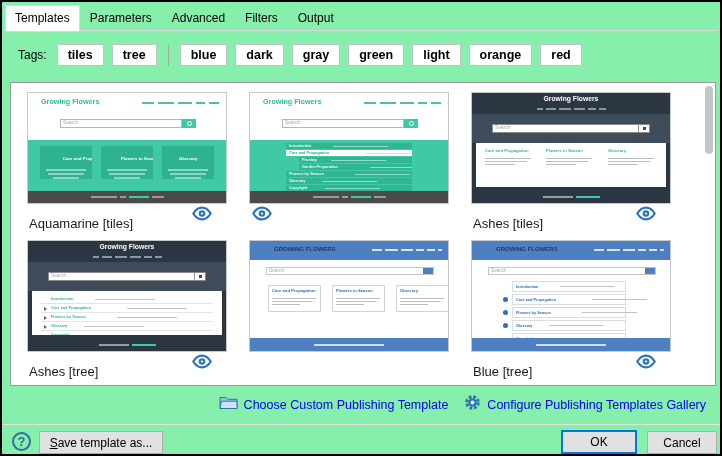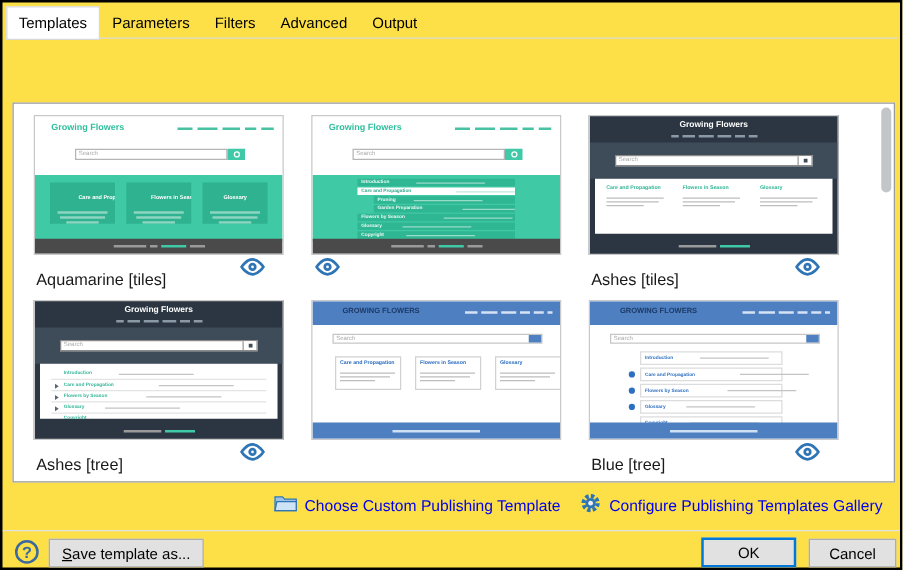--- a/index.html
+++ b/index.html
@@ -1,16 +1,16 @@
 <!DOCTYPE html>
 <html><head>
 <meta charset="utf-8">
 <style>
   html,body{margin:0;padding:0;background:#d8d8d8;font-family:"Liberation Sans",sans-serif;}
-  .dialog{position:relative;width:722px;height:456px;background:#fde047;border:2px solid #000;box-sizing:border-box;overflow:hidden;}
+  .dialog{position:relative;width:722px;height:456px;background:#86efac;border:2px solid #000;box-sizing:border-box;overflow:hidden;}
   
   .tabs{position:absolute;left:3px;top:3px;display:flex;z-index:2;}
   .tab{padding:5px 9px 6px 9px;font-size:12px;color:#000;border:1px solid transparent;border-bottom:none;cursor:default;}
   .tab.active{background:#fff;border:1px solid #d9d9d9;position:relative;z-index:3;}
   .tabline{position:absolute;left:2px;right:2px;top:28px;height:1px;background:#d9d9d9;}
   
   .tagsrow{position:absolute;left:16px;top:42px;display:flex;align-items:center;gap:8px;}
   .tagslabel{font-size:12px;color:#000;margin-right:2px;}
   .tagbtn{background:#fff;border:1px solid #c3c3c3;font-weight:bold;font-size:12.5px;color:#000;padding:3px 10px;font-family:"Liberation Sans",sans-serif;cursor:pointer;}
   .tagsep{width:1px;height:21px;background:#a9a9a9;margin:0 3px;}
@@ -102,25 +102,38 @@
 </style>
 </head>
 <body>
 
 <div class="dialog">
 
   <div class="tabline"></div>
   <div class="tabs">
     <div class="tab active">Templates</div>
     <div class="tab">Parameters</div>
+    <div class="tab">Advanced</div>
     <div class="tab">Filters</div>
-    <div class="tab">Advanced</div>
     <div class="tab">Output</div>
   </div>
 
+  <div class="tagsrow">
+    <span class="tagslabel">Tags:</span>
+    <button class="tagbtn">tiles</button>
+    <button class="tagbtn">tree</button>
+    <div class="tagsep"></div>
+    <button class="tagbtn">blue</button>
+    <button class="tagbtn">dark</button>
+    <button class="tagbtn">gray</button>
+    <button class="tagbtn">green</button>
+    <button class="tagbtn">light</button>
+    <button class="tagbtn">orange</button>
+    <button class="tagbtn">red</button>
+  </div>
 
   <div class="gallery">
     <div class="cards" id="cards">
         <div class="card">
           <div class="thumb">
             <span class="mt aq-title">Growing Flowers</span>
             <div class="aq-nav">
               <div class="bar" style="width: 12px;"></div>
               <div class="bar" style="width: 16px;"></div>
               <div class="bar" style="width: 14px;"></div>

